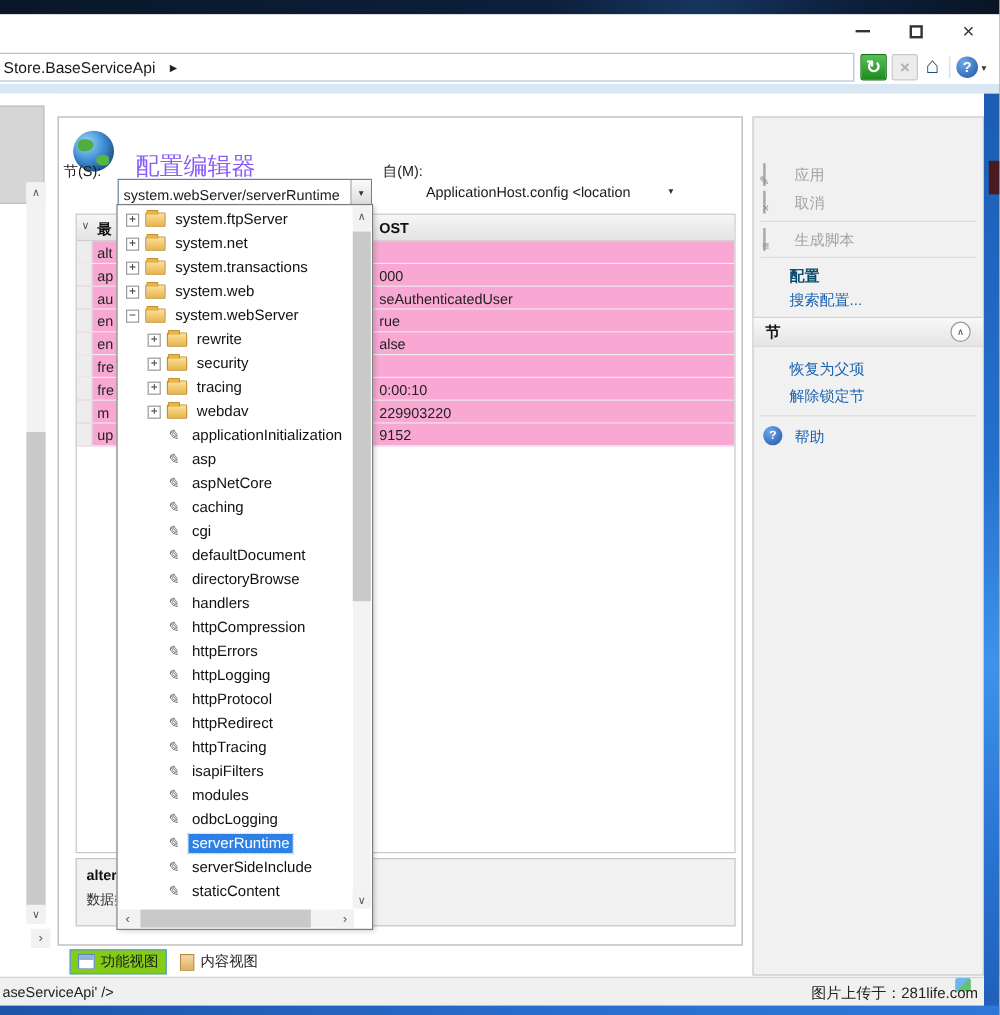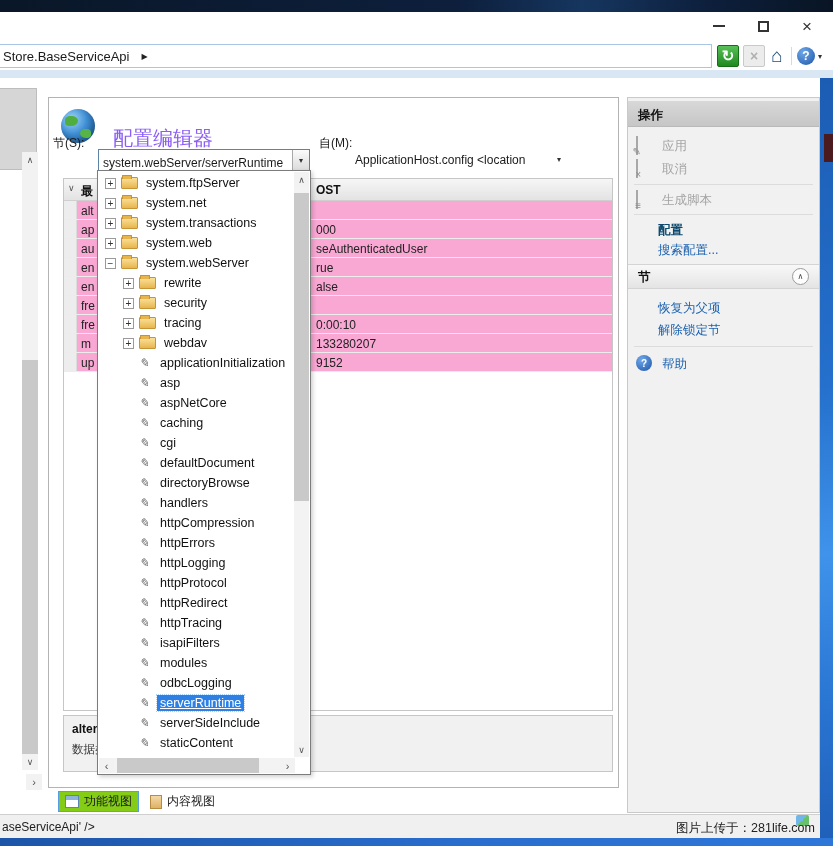--- a/index.html
+++ b/index.html
@@ -100,21 +100,21 @@
   .tree-item.lvl1 { padding-left:24px; }
   .expander { width:11px; height:11px; border:1px solid #9a9a9a; background:#fff; font-size:10px;
               line-height:9px; text-align:center; color:#333; margin-right:5px; flex:none; }
   .expander-spacer { width:16px; flex:none; }
   .folder-icon { width:17px; height:12px; background:linear-gradient(#fbe29a,#e8b54d); border:1px solid #c69335;
                  border-radius:1px; position:relative; margin-right:5px; flex:none; }
   .folder-icon::before { content:""; position:absolute; left:0; top:-3px; width:8px; height:3px;
                          background:#e8b54d; border:1px solid #c69335; border-bottom:none; border-radius:1px 1px 0 0; }
   .pencil-icon { width:14px; font-size:12px; color:#666; font-style:italic; margin-right:4px; flex:none; }
   .tree-label { font-size:12.5px; color:#111; padding:1px 3px; }
-  .tree-item.selected .tree-label { background:#2f80e5; color:#fff; outline:1px dotted #a9d0f5;text-decoration:underline; }
+  .tree-item.selected .tree-label { background:#2f80e5; color:#fff; outline:1px dotted #a9d0f5; }
   .dd-vscroll { position:absolute; right:1px; top:1px; width:15px; height:585px; background:#f3f3f3; }
   .dd-vthumb { position:absolute; left:0; top:21px; width:15px; height:308px; background:#c9c9c9; }
   .dd-up { position:absolute; left:0; top:0; width:15px; height:15px; }
   .dd-down { position:absolute; left:0; bottom:0; width:15px; height:15px; }
   .dd-hscroll { position:absolute; left:1px; bottom:1px; width:196px; height:15px; background:#f3f3f3; }
   .dd-left { position:absolute; left:0; top:0; width:15px; height:15px; font-size:11px; }
   .dd-right { position:absolute; right:0; top:0; width:15px; height:15px; font-size:11px; }
   .dd-hthumb { position:absolute; left:18px; top:0; width:142px; height:15px; background:#c9c9c9; }
 
   
@@ -268,21 +268,21 @@
             <span class="row-value"></span>
           </div>
           <div class="grid-row">
             <span class="row-gutter"></span>
             <span class="row-name">fre</span>
             <span class="row-value">0:00:10</span>
           </div>
           <div class="grid-row">
             <span class="row-gutter"></span>
             <span class="row-name">m</span>
-            <span class="row-value">133280207</span>
+            <span class="row-value">229903220</span>
           </div>
           <div class="grid-row">
             <span class="row-gutter"></span>
             <span class="row-name">up</span>
             <span class="row-value">9152</span>
           </div>
         </div>
     </div>
 
     <div class="desc">
@@ -445,23 +445,20 @@
       <div class="scroll-btn dd-down">∨</div>
     </div>
     <div class="dd-hscroll">
       <div class="scroll-btn dd-left">‹</div>
       <div class="dd-hthumb"></div>
       <div class="scroll-btn dd-right">›</div>
     </div>
   </div>
 
   <div class="abs actions">
-    <div class="act-header">
-      <span>操作</span>
-    </div>
 
     <div class="act-item" style="top:38px;">
       <span class="act-icon">
         <span class="doc-icon"><span class="doc-overlay">✎</span></span>
       </span>
       <span class="act-label disabled-txt">应用</span>
     </div>
     <div class="act-item" style="top:61px;">
       <span class="act-icon">
         <span class="doc-icon"><span class="doc-overlay">×</span></span>

